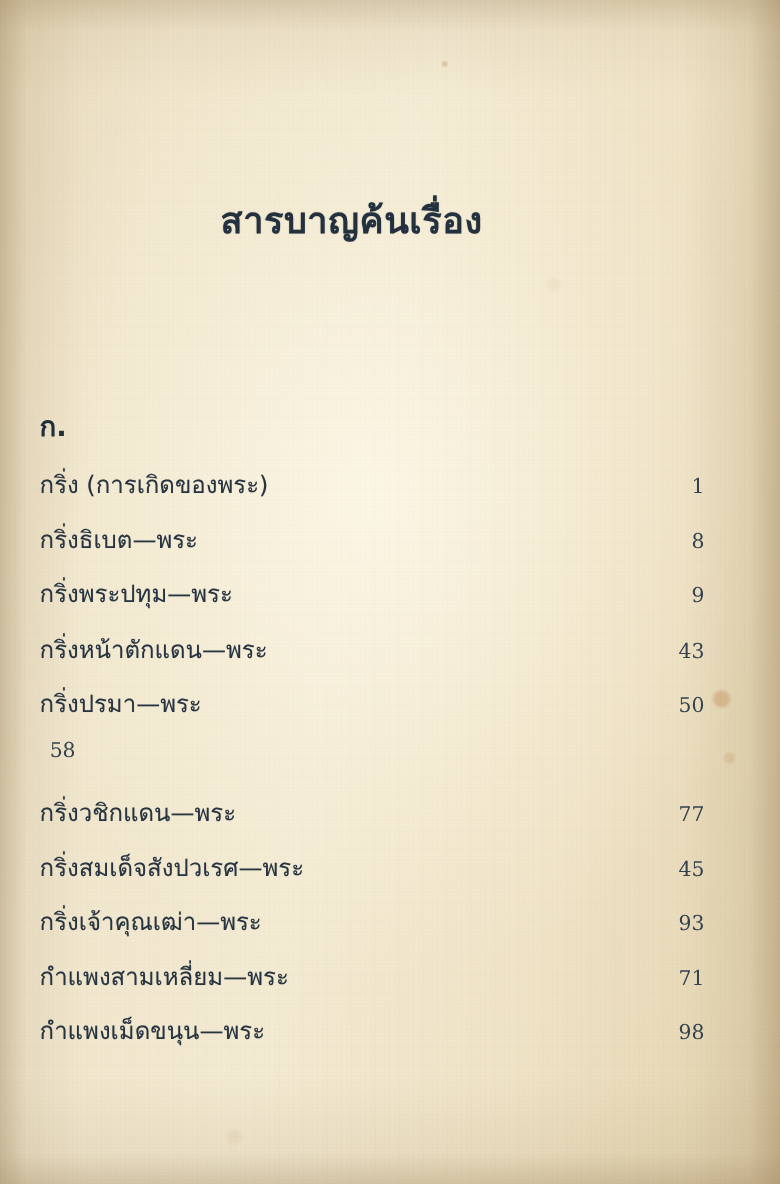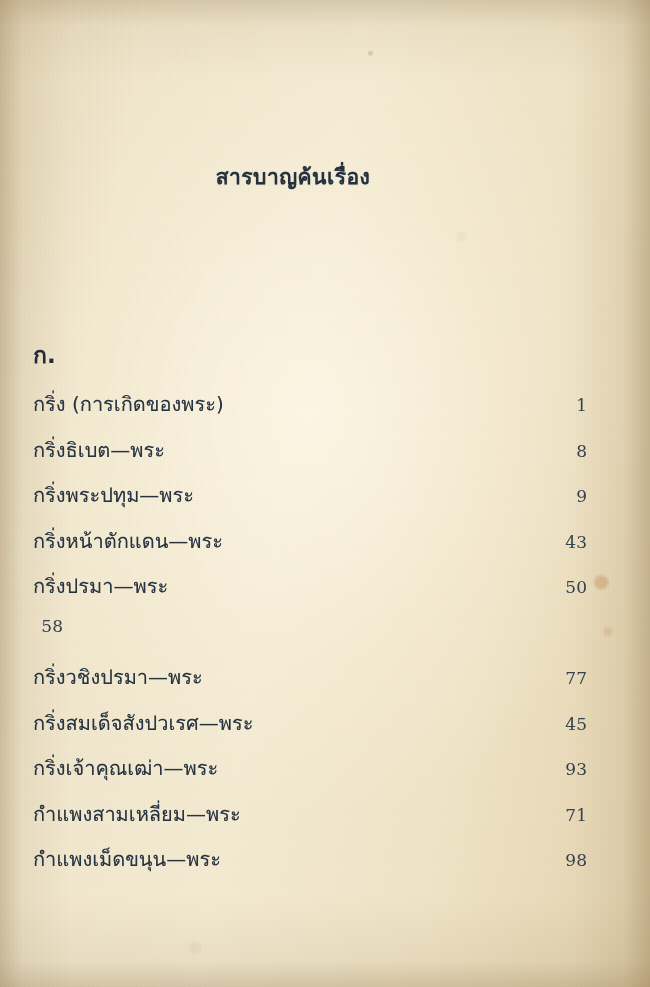--- a/index.html
+++ b/index.html
@@ -59,21 +59,21 @@
   }
 
   
   .doc-title {
     position: absolute;
     top: 160px;
     left: 0;
     width: 586px;
     text-align: center;
     font-family: "DejaVu Sans", sans-serif;
-    font-size: 21px;
+    font-size: 30px;
     font-weight: 700;
     letter-spacing: 0.5px;
     color: #23313f;
     text-shadow: 0 0 1px rgba(40,55,70,0.35);
   }
 
   
   .section-letter {
     position: absolute;
     top: 337px;
@@ -162,21 +162,21 @@
       <div class="toc-row">
         <span class="toc-label">กริ่งปรมา—พระ</span>
         <span class="toc-page">50</span>
       </div>
 
       <div class="toc-row">
         <span class="toc-page">58</span>
       </div>
 
       <div class="toc-row">
-        <span class="toc-label">กริ่งวชิงปรมา—พระ</span>
+        <span class="toc-label">กริ่งวชิกแดน—พระ</span>
         <span class="toc-page">77</span>
       </div>
 
       <div class="toc-row">
         <span class="toc-label">กริ่งสมเด็จสังปวเรศ—พระ</span>
         <span class="toc-page">45</span>
       </div>
 
       <div class="toc-row">
         <span class="toc-label">กริ่งเจ้าคุณเฒ่า—พระ</span>

